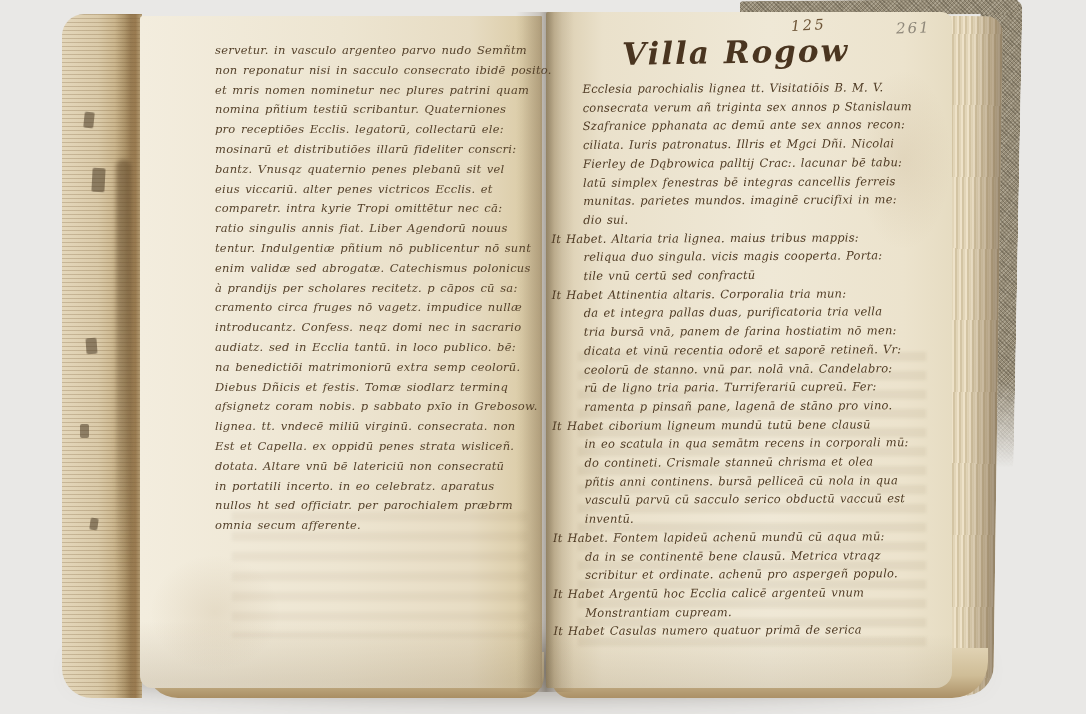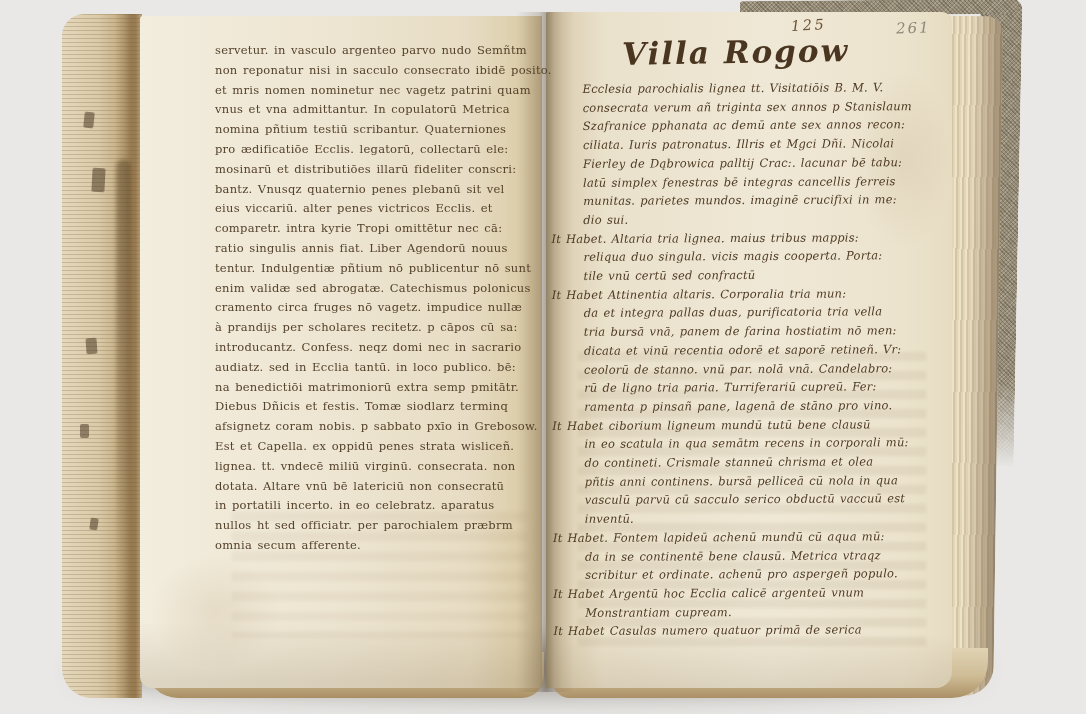--- a/index.html
+++ b/index.html
@@ -78,21 +78,21 @@
   .ghost-l{left:232px;top:512px;width:295px;height:126px;
     background:repeating-linear-gradient(to bottom, rgba(135,115,82,0.07) 0 9px, rgba(0,0,0,0) 9px 20px);}
   .stain{position:absolute;z-index:4;}
   .stain-l{left:150px;top:555px;width:130px;height:115px;
     background:radial-gradient(closest-side, rgba(150,118,70,0.13), rgba(150,118,70,0));}
   .stain-r{left:856px;top:70px;width:95px;height:180px;
     background:radial-gradient(closest-side, rgba(150,118,70,0.12), rgba(150,118,70,0));}
 
   
   .text-left{position:absolute;left:215px;top:41px;width:326px;z-index:5;
-    font-size:11.5px;line-height:19.8px;color:#55422b;
+    font-style:italic;font-size:11.5px;line-height:19.8px;color:#55422b;
     letter-spacing:0.25px;word-spacing:1.5px;}
   .text-right{position:absolute;left:552px;top:79px;width:398px;z-index:5;
     font-style:italic;font-size:11.5px;line-height:18.7px;color:#4f3b24;
     letter-spacing:0.2px;word-spacing:1.2px;transform:rotate(-0.3deg);}
   .ms-line{white-space:nowrap;}
   .text-right .ms-line{padding-left:32px;}
   .text-right .ms-line.hang{padding-left:0;}
 
   .title{position:absolute;left:622px;top:34px;z-index:5;font-style:italic;font-weight:bold;
     font-size:31px;color:#4a3520;letter-spacing:2px;transform:rotate(-1deg);}
@@ -132,40 +132,39 @@
   <div class="stain stain-r"></div>
 
   <div class="folio-ink">125</div>
   <div class="folio-pencil">261</div>
 
   <div class="title">Villa Rogow</div>
 
   <div class="text-left">
       <div class="ms-line">servetur. in vasculo argenteo parvo nudo Semñtm</div>
       <div class="ms-line">non reponatur nisi in sacculo consecrato ibidē posito.</div>
-      <div class="ms-line">et mris nomen nominetur nec vagetz patrini quam</div>
-      <div class="ms-line">vnus et vna admittantur. In copulatorū Metrica</div>
+      <div class="ms-line">et mris nomen nominetur nec plures patrini quam</div>
       <div class="ms-line">nomina pñtium testiū scribantur. Quaterniones</div>
-      <div class="ms-line">pro ædificatiōe Ecclis. legatorū, collectarū ele:</div>
+      <div class="ms-line">pro receptiōes Ecclis. legatorū, collectarū ele:</div>
       <div class="ms-line">mosinarū et distributiōes illarū fideliter conscri:</div>
       <div class="ms-line">bantz. Vnusqz quaternio penes plebanū sit vel</div>
       <div class="ms-line">eius viccariū. alter penes victricos Ecclis. et</div>
       <div class="ms-line">comparetr. intra kyrie Tropi omittētur nec cā:</div>
       <div class="ms-line">ratio singulis annis fiat. Liber Agendorū nouus</div>
       <div class="ms-line">tentur. Indulgentiæ pñtium nō publicentur nō sunt</div>
       <div class="ms-line">enim validæ sed abrogatæ. Catechismus polonicus</div>
+      <div class="ms-line">à prandijs per scholares recitetz. p cāpos cū sa:</div>
       <div class="ms-line">cramento circa fruges nō vagetz. impudice nullæ</div>
-      <div class="ms-line">à prandijs per scholares recitetz. p cāpos cū sa:</div>
       <div class="ms-line">introducantz. Confess. neqz domi nec in sacrario</div>
       <div class="ms-line">audiatz. sed in Ecclia tantū. in loco publico. bē:</div>
-      <div class="ms-line">na benedictiōi matrimoniorū extra semp pmitātr.</div>
+      <div class="ms-line">na benedictiōi matrimoniorū extra semp ceolorū.</div>
       <div class="ms-line">Diebus Dñicis et festis. Tomæ siodlarz terminq</div>
       <div class="ms-line">afsignetz coram nobis. p sabbato pxīo in Grebosow.</div>
+      <div class="ms-line">lignea. tt. vndecē miliū virginū. consecrata. non</div>
       <div class="ms-line">Est et Capella. ex oppidū penes strata wisliceñ.</div>
-      <div class="ms-line">lignea. tt. vndecē miliū virginū. consecrata. non</div>
       <div class="ms-line">dotata. Altare vnū bē latericiū non consecratū</div>
       <div class="ms-line">in portatili incerto. in eo celebratz. aparatus</div>
       <div class="ms-line">nullos ht sed officiatr. per parochialem præbrm</div>
       <div class="ms-line">omnia secum afferente.</div>
     </div>
   <div class="text-right">
       <div class="ms-line">Ecclesia parochialis lignea tt. Visitatiōis B. M. V.</div>
       <div class="ms-line">consecrata verum añ triginta sex annos p Stanislaum</div>
       <div class="ms-line">Szafranice pphanata ac demū ante sex annos recon:</div>
       <div class="ms-line">ciliata. Iuris patronatus. Illris et Mgci Dñi. Nicolai</div>

